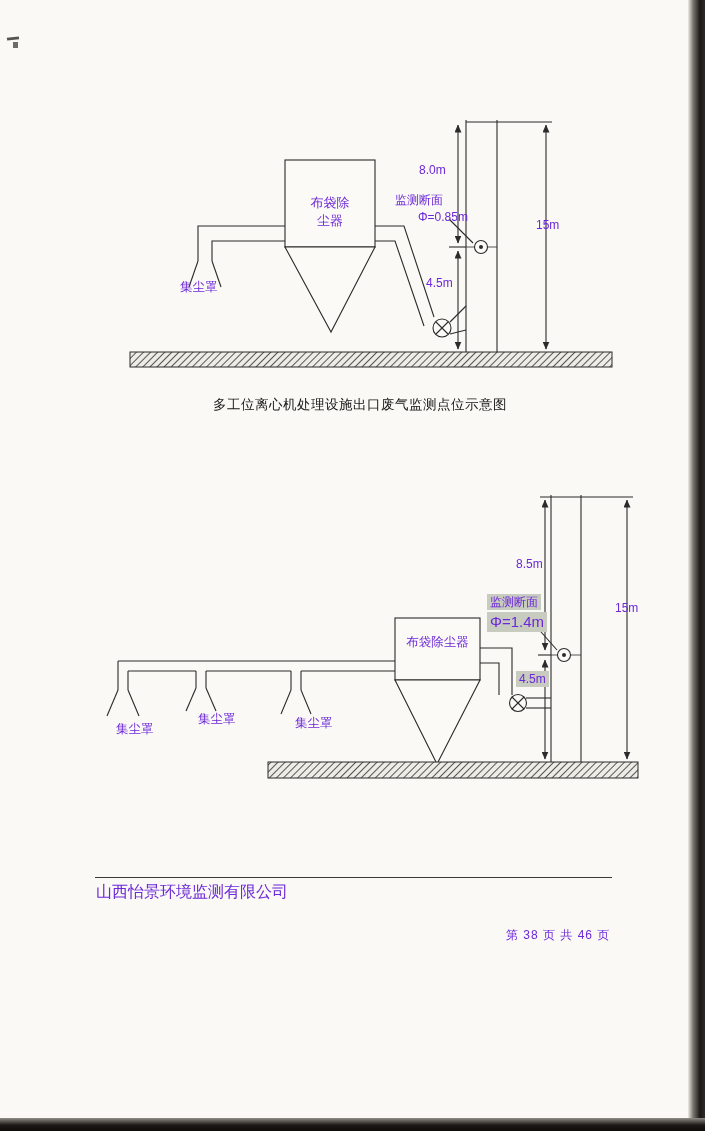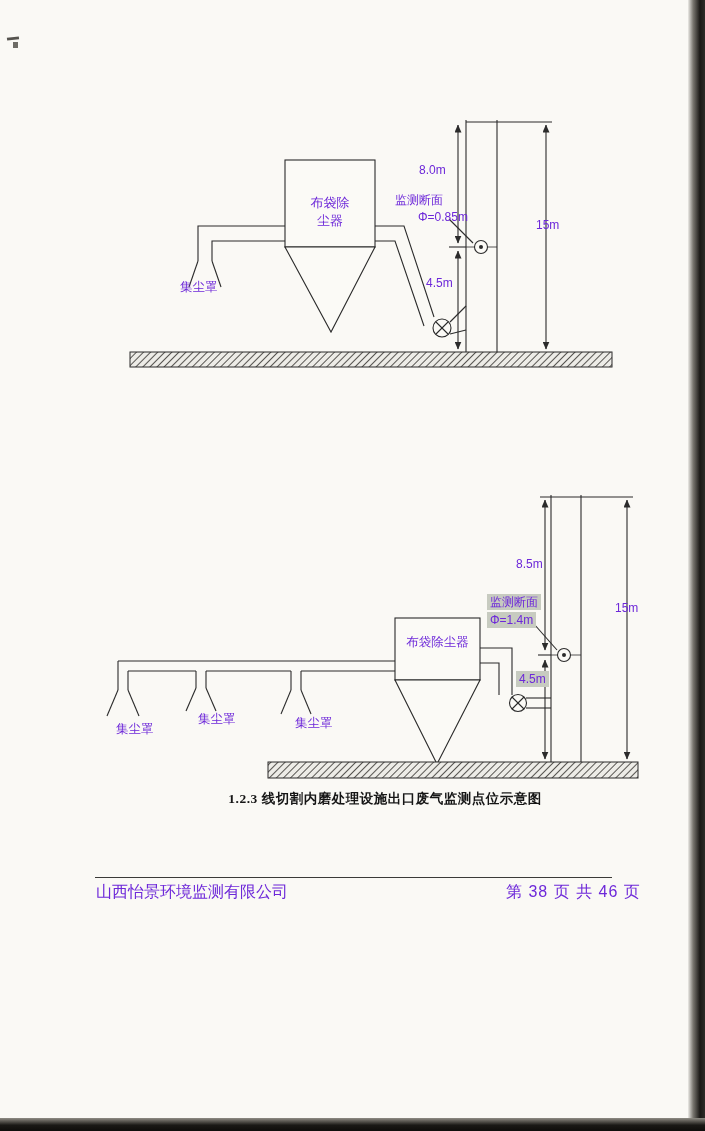--- a/index.html
+++ b/index.html
@@ -158,33 +158,33 @@
     </g>
   </svg>
 
   <div class="label wrap" style="left:308px;top:194px;width:44px;font-size:13px;">布袋除尘器</div>
   <div class="label" style="left:180px;top:279px;font-size:12.5px;">集尘罩</div>
   <div class="label" style="left:419px;top:162px;font-size:12px;">8.0m</div>
   <div class="label" style="left:395px;top:192px;font-size:12px;">监测断面</div>
   <div class="label" style="left:397px;top:209px;font-size:12px;margin-left:21px;">Φ=0.85m</div>
   <div class="label" style="left:426px;top:275px;font-size:12px;">4.5m</div>
   <div class="label" style="left:536px;top:217px;font-size:12px;">15m</div>
+  <div class="caption" style="left:130px;top:396px;width:460px;">多工位离心机处理设施出口废气监测点位示意图</div>
 
   <div class="label" style="left:400px;top:634px;width:75px;text-align:center;font-size:12.5px;">布袋除尘器</div>
   <div class="label" style="left:116px;top:721px;font-size:12.5px;">集尘罩</div>
   <div class="label" style="left:198px;top:711px;font-size:12.5px;">集尘罩</div>
   <div class="label" style="left:295px;top:715px;font-size:12.5px;">集尘罩</div>
   <div class="label" style="left:516px;top:556px;font-size:12px;text-align:right;">8.5m</div>
   <div class="label hl" style="left:487px;top:594px;font-size:12px;">监测断面</div>
-  <div class="label hl" style="left:487px;top:612px;font-size:12px;">Φ=1.4m</div>
+  <div class="label hl" style="left:487px;top:612px;font-size:15px;">Φ=1.4m</div>
   <div class="label hl" style="left:516px;top:671px;font-size:12px;">4.5m</div>
   <div class="label" style="left:615px;top:600px;font-size:12px;">15m</div>
-  <div class="caption" style="left:155px;top:790px;width:460px;font-weight:bold;">1.2.3 线切割内磨处理设施出口废气监测点位示意图</div>
 
   <div class="footer-line"></div>
   <div class="label" style="left:96px;top:881px;font-size:16px;">山西怡景环境监测有限公司</div>
-  <div class="label" style="left:506px;top:881px;font-size:16px;letter-spacing:1px;">第 38 页 共 46 页</div>
+  <div class="label" style="left:506px;top:927px;font-size:12px;letter-spacing:1px;">第 38 页 共 46 页</div>
 
   <div class="mark-a"></div>
   <div class="mark-b"></div>
   <div class="edge-right"></div>
   <div class="edge-bottom"></div>
 </div>
 
 </body></html>

